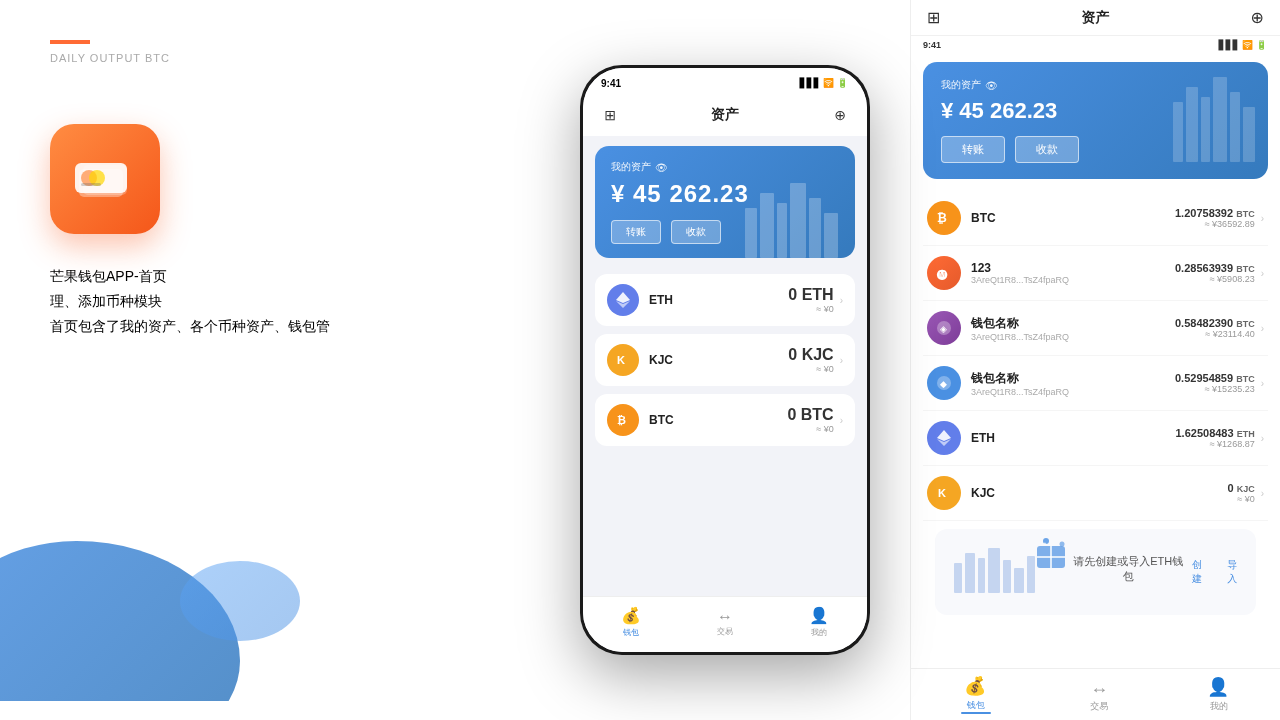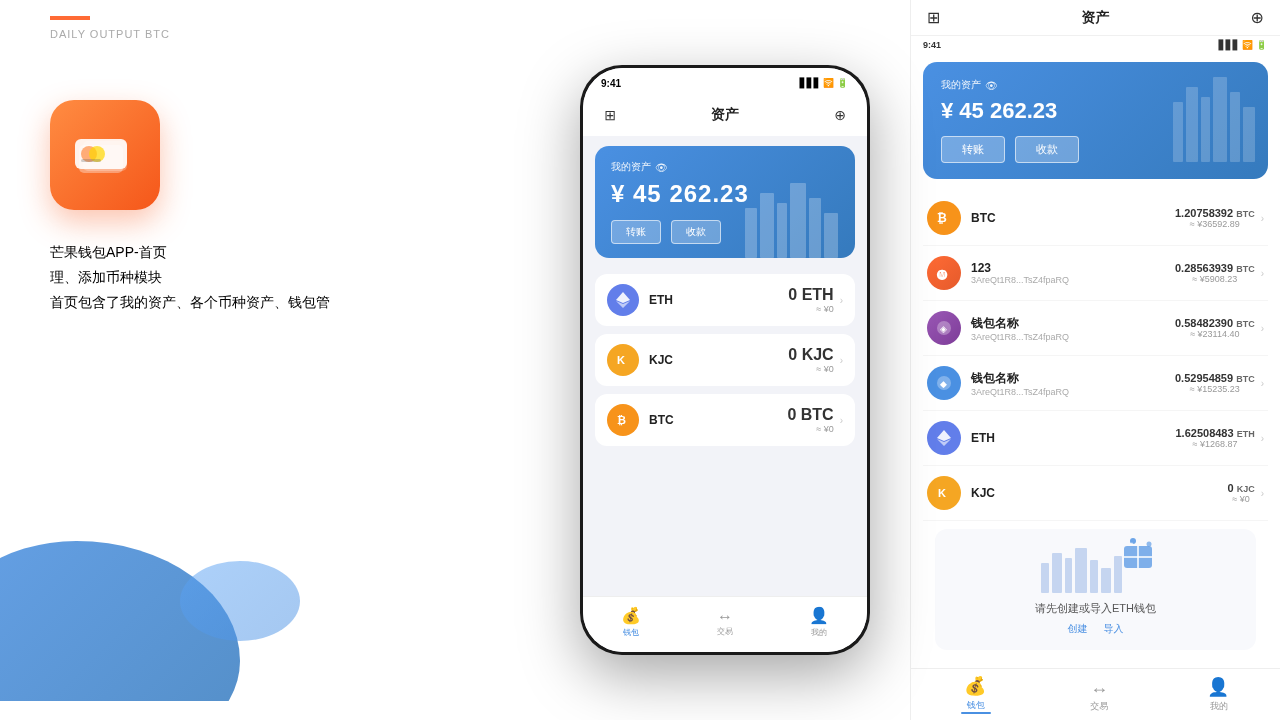--- a/index.html
+++ b/index.html
@@ -10,21 +10,21 @@
       background: #fff;
       overflow: hidden;
       display: flex;
     }
 
     
     .left-panel {
       width: 540px;
       height: 701px;
       position: relative;
-      padding: 16px 50px;
+      padding: 40px 50px;
       overflow: hidden;
     }
     .left-accent-line {
       width: 40px;
       height: 4px;
       background: #FF6B35;
       margin-bottom: 8px;
     }
     .left-subtitle {
       font-size: 11px;
@@ -275,32 +275,32 @@
     }
     .right-coin-icon.btc { background: #F7931A; }
     .right-coin-icon.eth { background: #627EEA; }
     .right-coin-icon.kjc { background: #F5A623; }
     .right-coin-icon.custom1 { background: linear-gradient(135deg, #FF6B35, #E55A2B); }
     .right-coin-icon.custom2 { background: linear-gradient(135deg, #9B59B6, #7D3C98); }
     .right-coin-icon.custom3 { background: #4A90E2; }
     .right-coin-info { flex: 1; }
     .right-coin-name { font-size: 12px; font-weight: 600; color: #222; }
     .right-coin-addr { font-size: 9px; color: #aaa; }
-    .right-coin-right { text-align: center; }
+    .right-coin-right { text-align: right; }
     .right-coin-amount { font-size: 11px; font-weight: 600; color: #333; }
     .right-coin-cny { font-size: 9px; color: #999; }
     .right-coin-arrow { color: #ccc; font-size: 10px; margin-left: 6px; }
 
     .right-eth-promo {
       background: #f8f9fc;
       margin: 8px 12px;
       border-radius: 12px;
       padding: 14px;
       display: flex;
-      flex-direction: column;
+      flex-direction: row;
       align-items: center;
       text-align: center;
     }
     .promo-city-art {
       display: flex; align-items: flex-end; gap: 3px;
       margin-bottom: 8px; height: 50px;
     }
     .promo-text { font-size: 11px; color: #555; margin-bottom: 6px; }
     .promo-links { display: flex; gap: 16px; }
     .promo-link { font-size: 10px; color: #4A90E2; cursor: pointer; text-decoration: none; }

